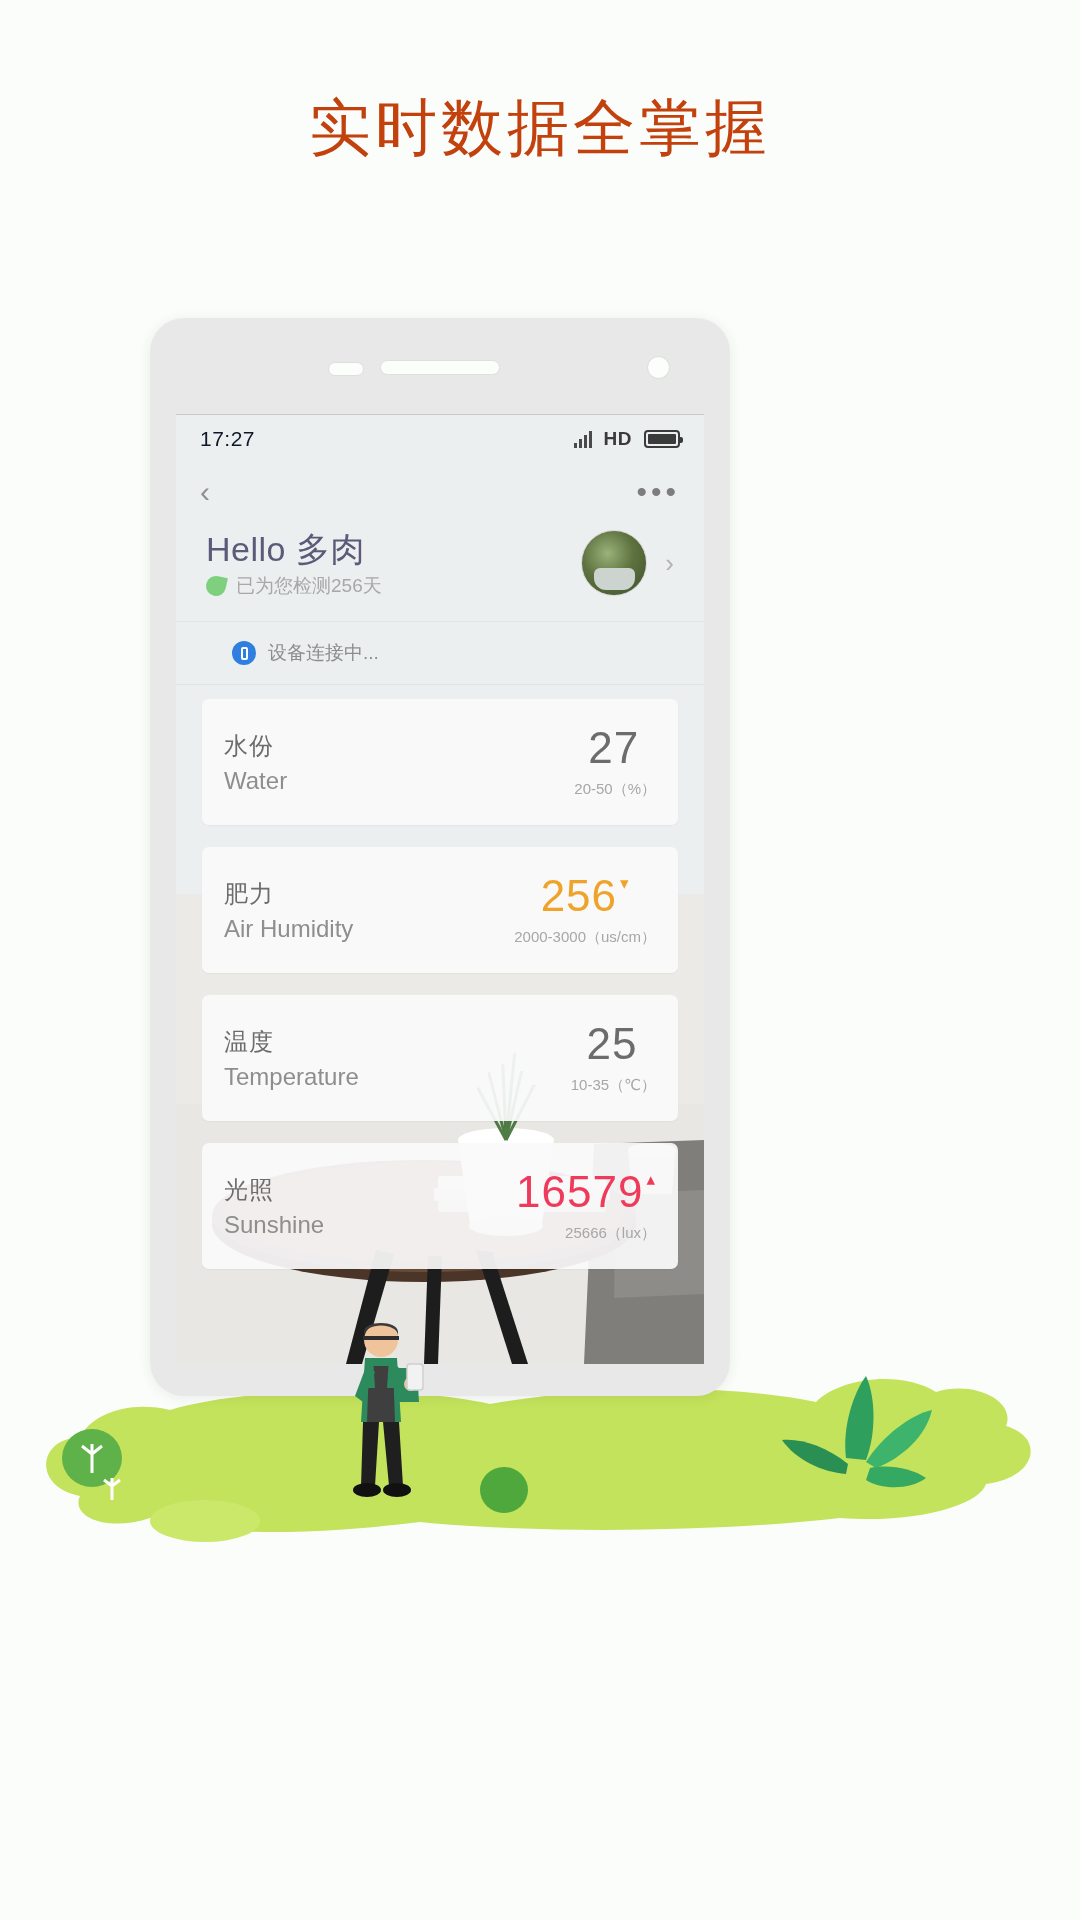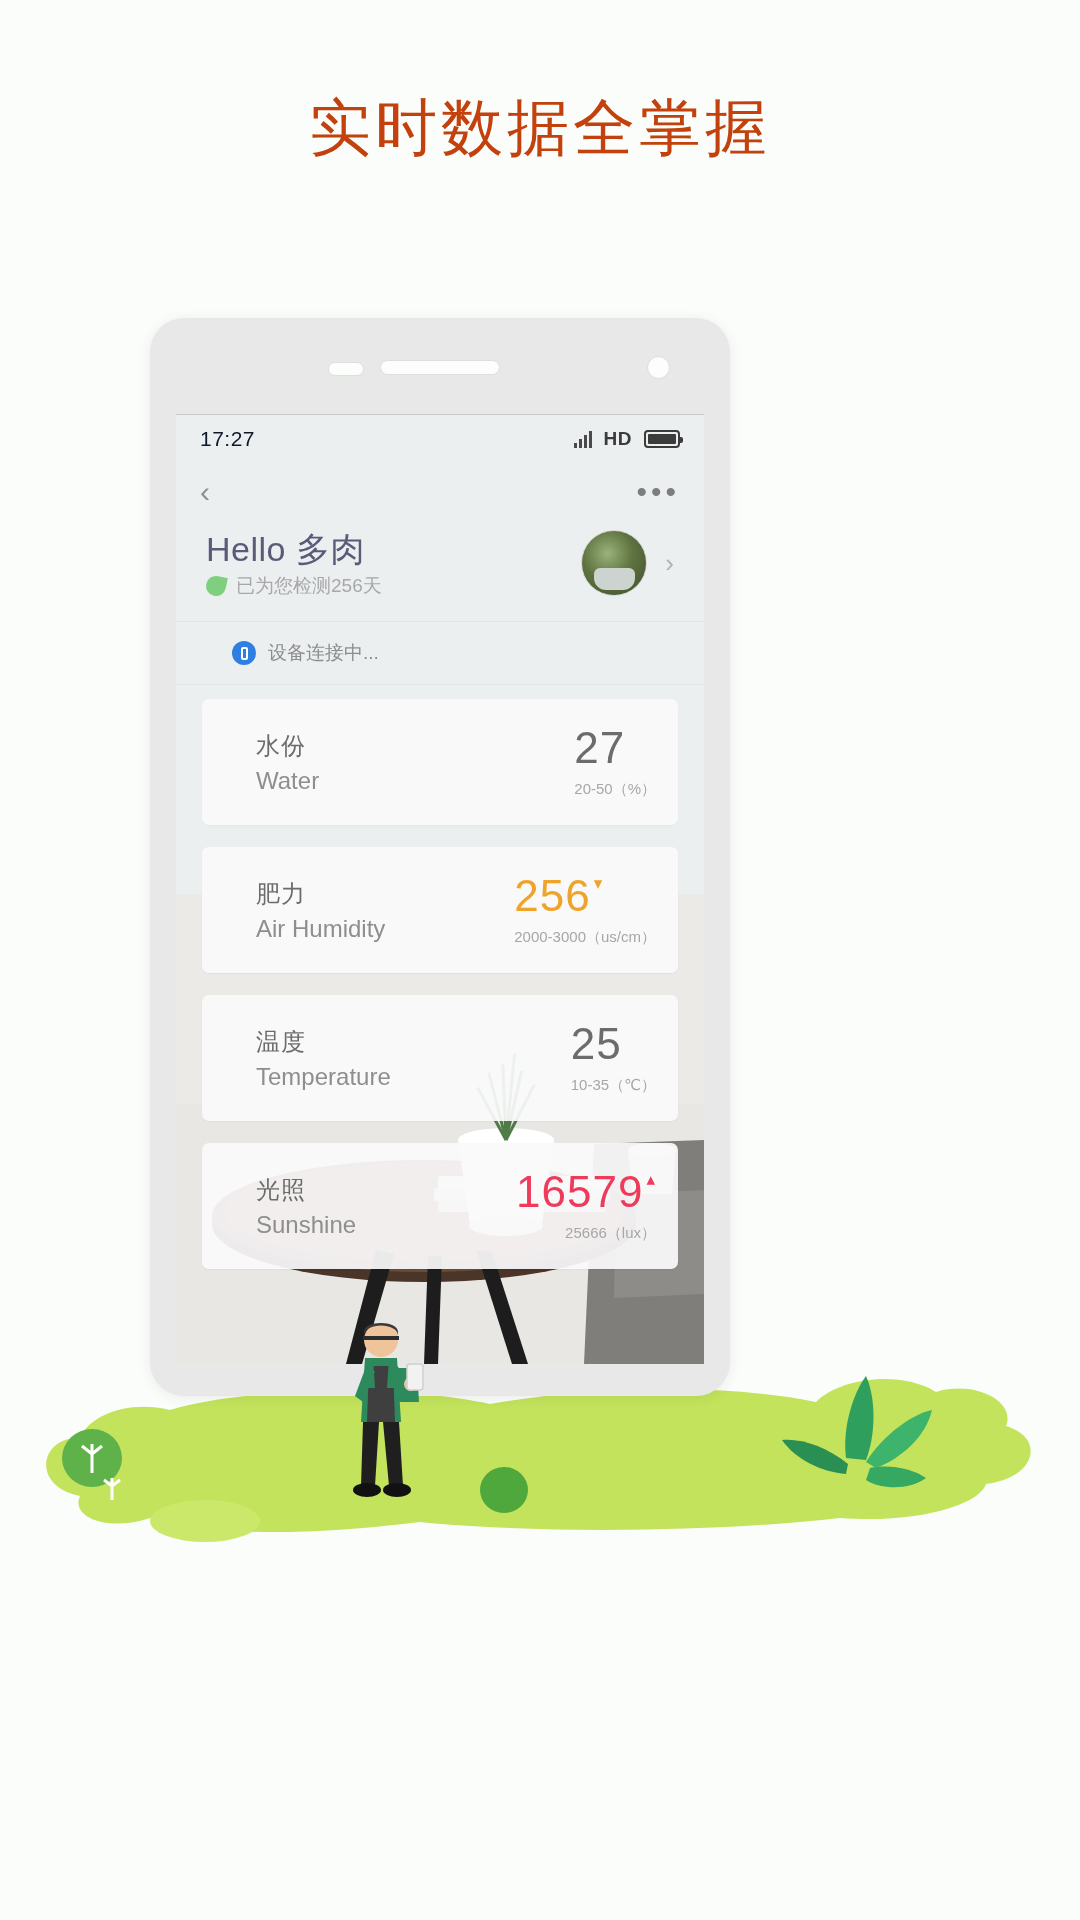--- a/index.html
+++ b/index.html
@@ -161,28 +161,28 @@
   .cards { padding: 14px 26px 0 26px; position: relative; z-index: 2; }
   .card {
     background: rgba(250,250,251,0.93);
     border-radius: 7px;
     height: 126px;
     margin-bottom: 22px;
     padding: 0 22px;
     display: flex; align-items: center;
     box-shadow: 0 1px 2px rgba(0,0,0,0.04);
   }
-  .c-left { flex:1;margin-left:32px; }
+  .c-left { flex:1; }
   .c-cn { font-size: 24px; color: #6c6c6c; letter-spacing: 1px; }
   .c-en { font-size: 24px; color: #8e8e8e; margin-top: 5px; }
   .c-right { text-align: right; }
   .c-val {
     font-size: 44px; color: #6c6c6c; line-height: 1;
     font-weight: 400; letter-spacing: 1px;
-    display:flex; align-items:flex-start; justify-content:flex-start;
+    display:flex; align-items:flex-start; justify-content:center;
   }
   .c-val.orange { color: #f0a32a; }
   .c-val.red { color: #ef3b5b; }
   .arrow { font-size: 17px; margin-left: 3px; line-height: 1.2; }
   .c-range { font-size: 15px; color: #a7a7a7; margin-top: 10px; }
 
   
   .photo {
     position: absolute; left: 0; bottom: 0; width: 528px; height: 470px;
     z-index: 1; overflow: hidden;

